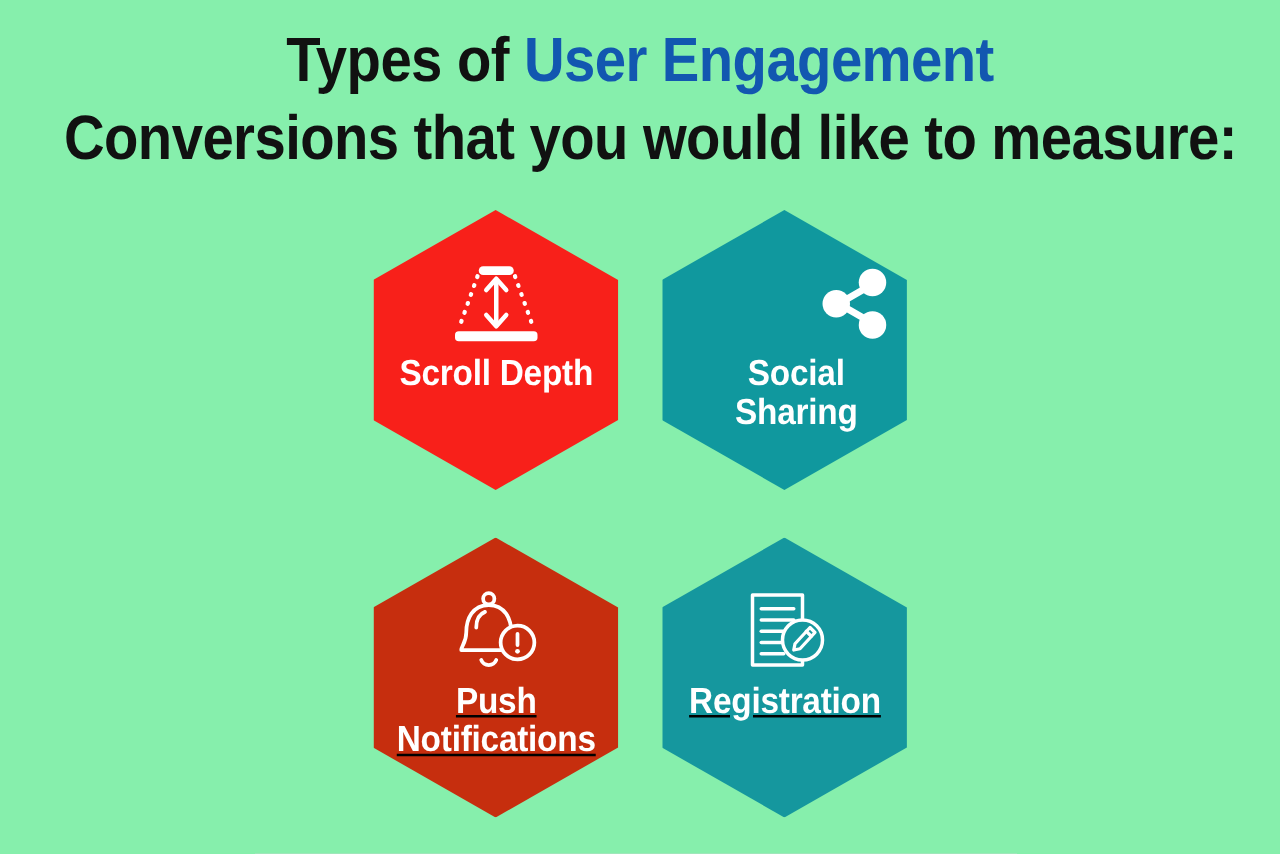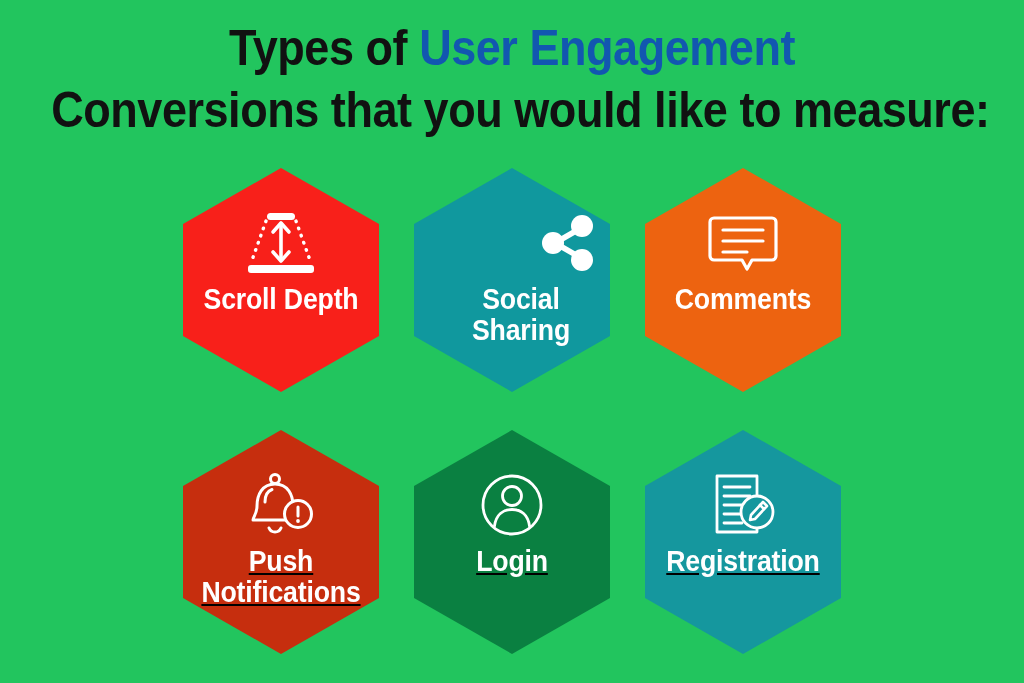--- a/index.html
+++ b/index.html
@@ -14,21 +14,21 @@
   body {
     background:#d6d6d6;
     font-family:"Liberation Sans", sans-serif;
     -webkit-font-smoothing:antialiased;
   }
 
   #infographic {
     position:relative;
     width:1024px;
     height:683px;
-    background:#22c55e;
+    background:#86efac;
   }
 
   
   .title-block {
     position:absolute;
     top:18px;
     left:0;
     width:1024px;
     text-align:center;
   }
@@ -148,31 +148,20 @@
             <path d="M18 30 L44 15 M18 30 L44 45" stroke="#fff" stroke-width="5.5" stroke-linecap="round"></path>
             <circle cx="45" cy="13" r="11" fill="#fff"></circle>
             <circle cx="16" cy="30" r="11" fill="#fff"></circle>
             <circle cx="45" cy="47" r="11" fill="#fff"></circle>
           </svg>
         </div>
         <div class="hex-label">Social
 Sharing</div>
       </div>
 
-      <div class="hex" style="background:#ed6310;">
-        <div class="hex-icon">
-          <svg width="70" height="62" viewBox="0 0 70 62" fill="none">
-            <path d="M6 6 h58 a4 4 0 0 1 4 4 v34 a4 4 0 0 1 -4 4 h-20 l-5 9 l-5 -9 h-28 a4 4 0 0 1 -4 -4 v-34 a4 4 0 0 1 4 -4 z" stroke="#fff" stroke-width="3.2" fill="none" stroke-linejoin="round"></path>
-            <path d="M15 18 h40" stroke="#fff" stroke-width="3.2" stroke-linecap="round"></path>
-            <path d="M15 29 h40" stroke="#fff" stroke-width="3.2" stroke-linecap="round"></path>
-            <path d="M15 40 h24" stroke="#fff" stroke-width="3.2" stroke-linecap="round"></path>
-          </svg>
-        </div>
-        <div class="hex-label">Comments</div>
-      </div>
 
     </div>
 
     <div class="hex-row row-2">
 
       <div class="hex" style="background:#c62e0e;">
         <div class="hex-icon">
           <svg width="70" height="64" viewBox="0 0 70 64" fill="none">
             <g stroke="#fff" stroke-width="3" fill="none" stroke-linecap="round" stroke-linejoin="round">
               <circle cx="29" cy="6" r="4.5"></circle>
@@ -183,30 +172,20 @@
             <circle cx="52" cy="41" r="13.5" fill="#c62e0e" stroke="#fff" stroke-width="3"></circle>
             <path d="M52 34 L52 43" stroke="#fff" stroke-width="3" stroke-linecap="round"></path>
             <circle cx="52" cy="48" r="1.9" fill="#fff"></circle>
           </svg>
         </div>
         <div class="hex-label">Push
 Notifications</div>
       </div>
 
 
-      <div class="hex" style="background:#0a8041;">
-        <div class="hex-icon">
-          <svg width="64" height="64" viewBox="0 0 64 64" fill="none">
-            <circle cx="32" cy="32" r="29" stroke="#fff" stroke-width="2.8" fill="none"></circle>
-            <circle cx="32" cy="23" r="9.5" stroke="#fff" stroke-width="2.8" fill="none"></circle>
-            <path d="M14.5 53 C16 42 23 36.5 32 36.5 C41 36.5 48 42 49.5 53" stroke="#fff" stroke-width="2.8" fill="none" stroke-linecap="round"></path>
-          </svg>
-        </div>
-        <div class="hex-label">Login</div>
-      </div>
 
       <div class="hex" style="background:#15979e;">
         <div class="hex-icon">
           <svg width="72" height="66" viewBox="0 0 72 66" fill="none">
             <g stroke="#fff" stroke-width="2.8" fill="none" stroke-linecap="round" stroke-linejoin="round">
               <path d="M10 4 h40 v56 h-40 z"></path>
               <path d="M17 15 h26"></path>
               <path d="M17 24 h26"></path>
               <path d="M17 33 h26"></path>
               <path d="M17 42 h26"></path>

